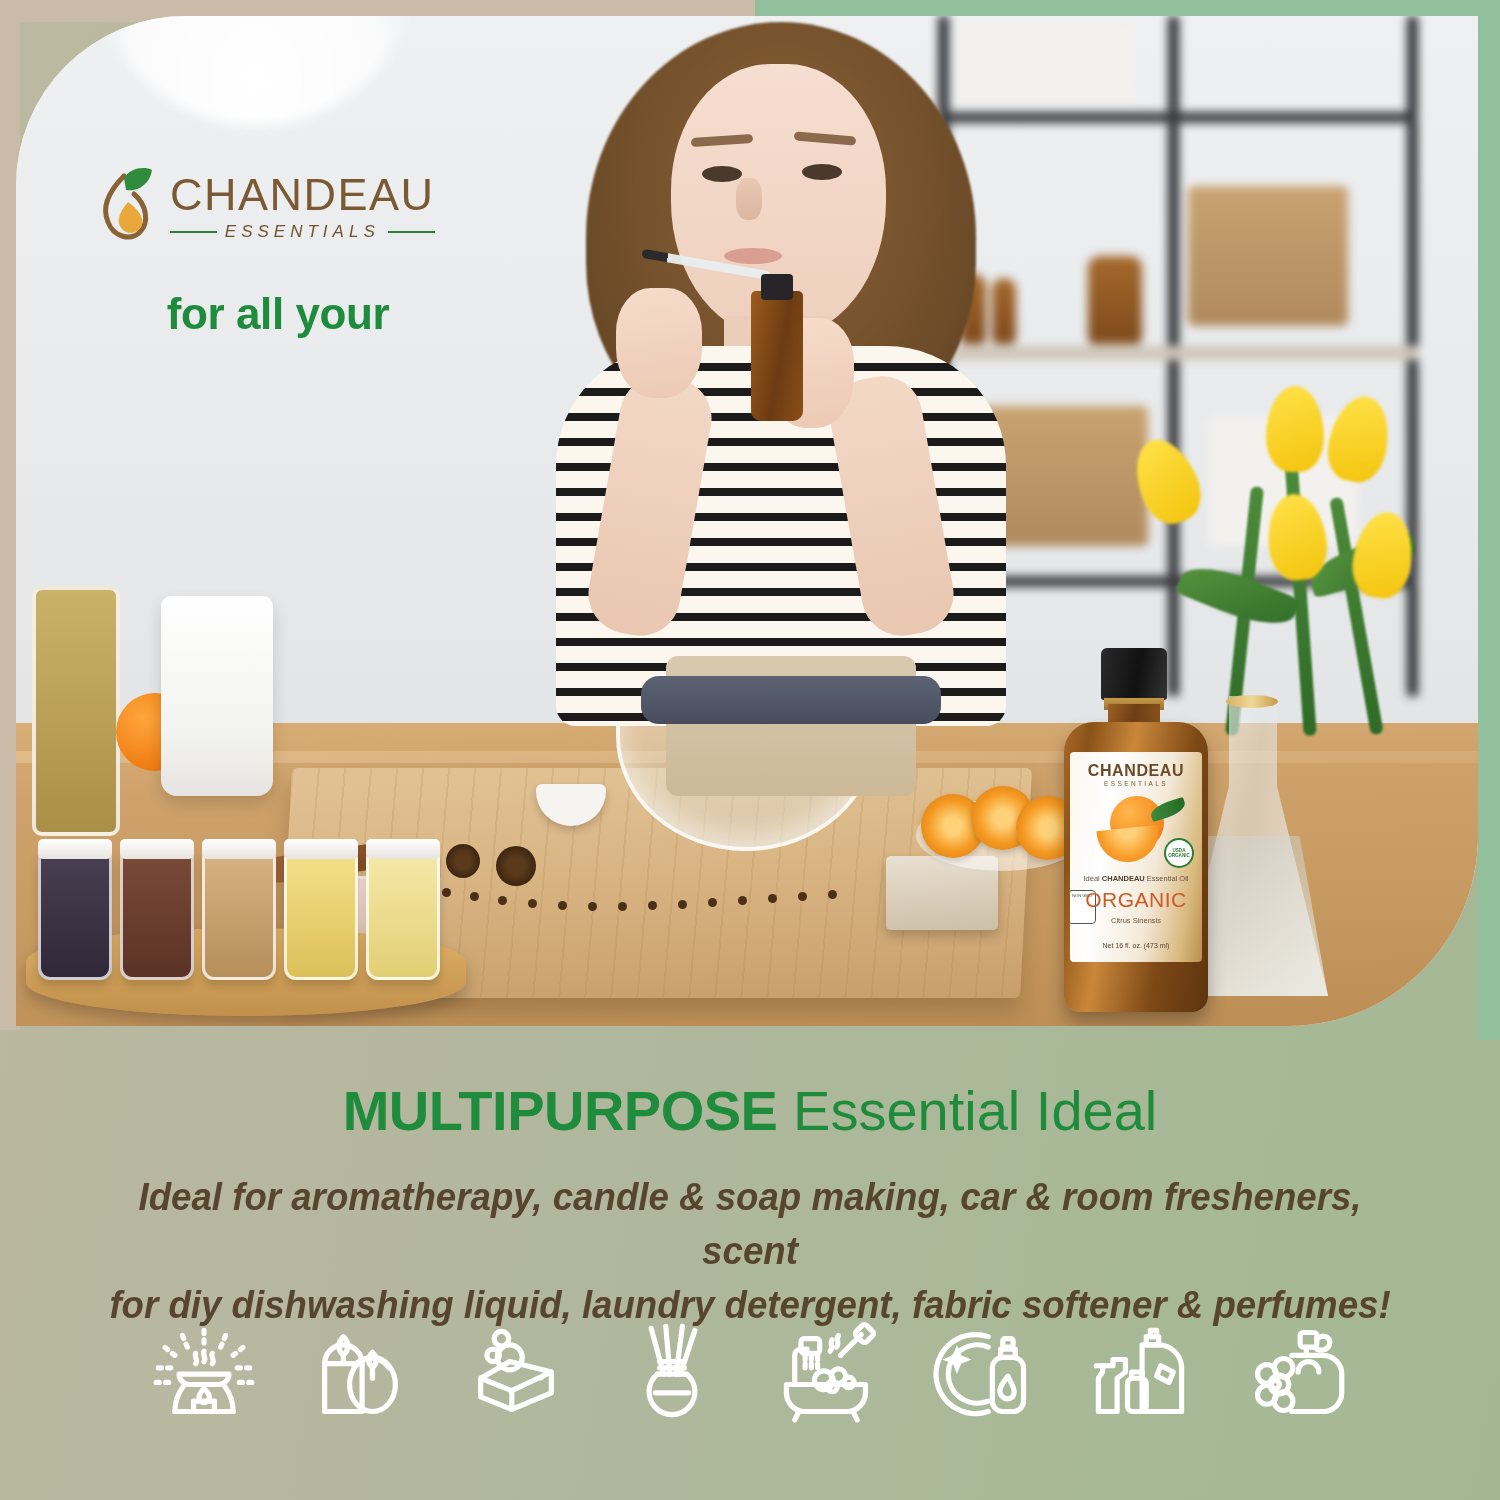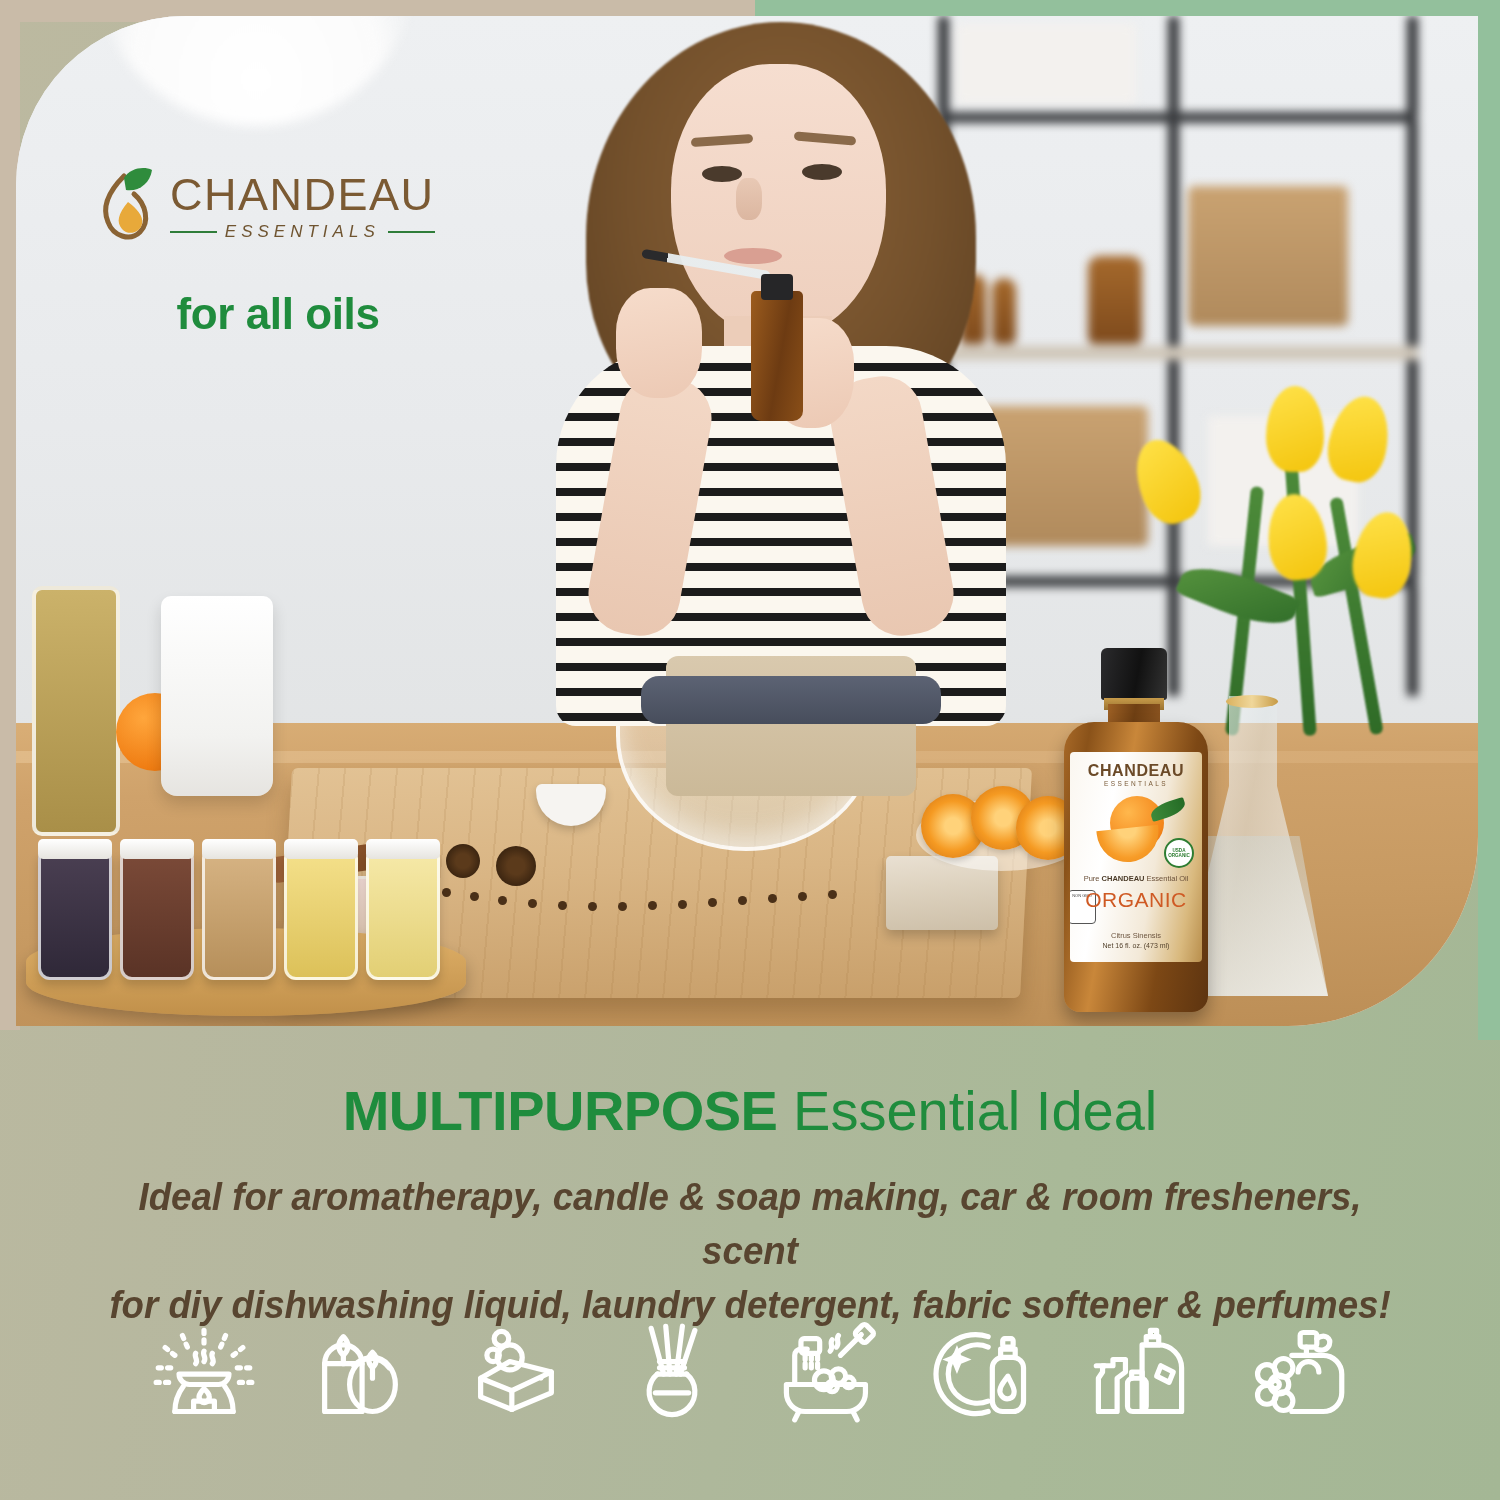--- a/index.html
+++ b/index.html
@@ -326,21 +326,21 @@
     font-size: 4.6px; color: #2e7d32; text-align: center; line-height: 1.1; font-weight: bold;
   }
   .pl-seal {
     position: absolute; left: -2px; top: 138px; width: 28px; height: 34px;
     background: #fff; border: 1.5px solid #555; border-radius: 4px;
     font-size: 4px; color: #444; text-align: center; line-height: 1.15; padding-top: 3px;
   }
   .pl-pure { position: absolute; top: 122px; width: 100%; text-align: center; font-size: 7.5px; color: #6b513a; }
   .pl-pure b { color: #4a3a27; }
   .pl-name { position: absolute; top: 136px; width: 100%; text-align: center; font-size: 21px; color: #cf5a24; font-weight: 400; letter-spacing: .5px; }
-  .pl-latin { position: absolute; top: 164px; width: 100%; text-align: center; font-size: 7.5px; color: #6d5640; font-style: normal; margin-top: 15px; }
+  .pl-latin { position: absolute; top: 164px; width: 100%; text-align: center; font-size: 7.5px; color: #6d5640; font-style: normal; }
   .pl-net { position: absolute; top: 190px; width: 100%; text-align: center; font-size: 7px; color: #55442f; }
 
   
   .brand-block { position: absolute; left: 78px; top: 150px; width: 420px; }
   .brand-row { display: flex; align-items: center; gap: 14px; }
   .brand-mark { width: 62px; height: 82px; position: relative; flex: 0 0 auto; }
   .brand-words { display: flex; flex-direction: column; }
   .brand-name {
     font-size: 45px; font-weight: 400; color: #7b5a33; letter-spacing: 1.5px; line-height: 1;
   }
@@ -517,21 +517,21 @@
             <div class="pl-brand">CHANDEAU</div>
             <div class="pl-sub">ESSENTIALS</div>
           </div>
           <div class="pl-fruit">
             <div class="pl-orange-big"></div>
             <div class="pl-orange-wedge"></div>
             <div class="pl-leaf"></div>
           </div>
           <div class="pl-badge">USDA ORGANIC</div>
           <div class="pl-seal">NON GMO</div>
-          <div class="pl-pure"><span>Pure </span><b>CHANDEAU</b><span> Essential Oil</span></div>
+          <div class="pl-pure"><span>Ideal </span><b>CHANDEAU</b><span> Essential Oil</span></div>
           <div class="pl-name">ORGANIC</div>
           <div class="pl-latin">Citrus Sinensis</div>
           <div class="pl-net">Net 16 fl. oz. (473 ml)</div>
         </div>
       </div>
 
     </div>
 
     <div class="brand-block">
       <div class="brand-row">
@@ -547,21 +547,21 @@
           <div class="brand-essentials-row">
             <span class="brand-rule"></span>
             <span class="brand-essentials">ESSENTIALS</span>
             <span class="brand-rule"></span>
           </div>
         </div>
       </div>
     </div>
 
     <div class="headline">
-      <div>for all oils</div>
+      <div>for all your</div>
     </div>
 
   </div>
 
   <div class="bottom">
 
     <div class="multi-title">
       <span class="bold">MULTIPURPOSE</span><span>&nbsp;</span><span class="light">Essential Ideal</span>
     </div>
 

